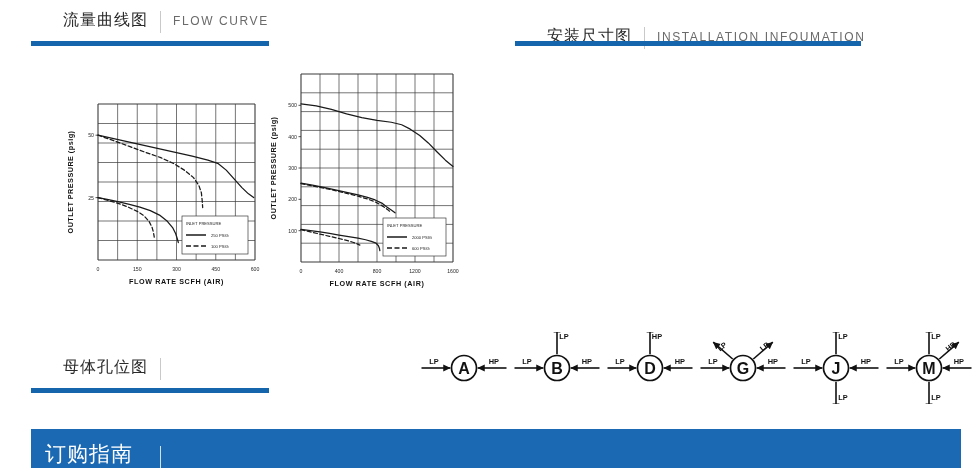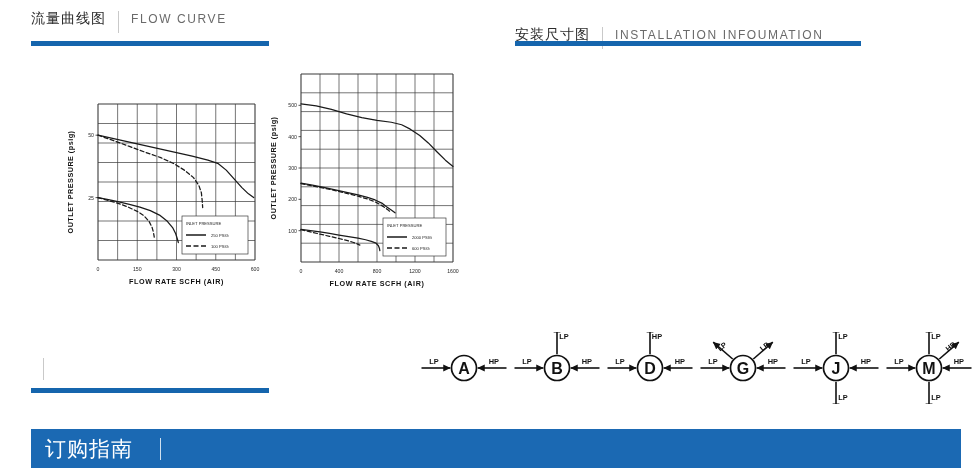--- a/index.html
+++ b/index.html
@@ -15,26 +15,27 @@
     overflow: hidden;
   }
 
   
   .sec-header {
     position: absolute;
     display: flex;
     align-items: baseline;
   }
   .sec-cn {
-    font-size: 14px;
+    font-size: 16px;
     color: #2b2b2b;
     letter-spacing: 1px;
     line-height: 1;
     white-space: nowrap;
-    font-family: Liberation Mono, monospace;
+    font-family: Liberation Serif, serif;
+    margin-left: 32px;
   }
   .sec-divider {
     width: 1px;
     height: 22px;
     background: #c9c9c9;
     margin: 0 12px;
     align-self: center;
     position: relative;
     top: -1px;
   }
@@ -75,21 +76,21 @@
 
   
   .order-bar {
     position: absolute;
     left: 31px;
     top: 429px;
     width: 930px;
     height: 39px;
     background: #1b69b3;
     display: flex;
-    align-items: center;
+    align-items: flex-end;
     padding-left: 14px;
     box-sizing: border-box;
     gap: 16px;
   }
   .order-cn {
     color: #ffffff;
     font-size: 21px;
     letter-spacing: 1px;
     font-family: "DejaVu Sans", sans-serif;
     white-space: nowrap;
@@ -219,20 +220,21 @@
       <rect x="118" y="150" width="63" height="38" fill="#fff" stroke="#3a3a3a" stroke-width="0.7"></rect>
       <text x="122" y="159" font-size="4.1" fill="#222" font-family="&quot;Liberation Sans&quot;,sans-serif">INLET PRESSURE</text>
       <line x1="122" y1="169" x2="142" y2="169" stroke="#1a1a1a" stroke-width="1.5" stroke-dasharray="none"></line>
       <text x="147" y="170.9" font-size="4.1" fill="#222" font-family="&quot;Liberation Sans&quot;,sans-serif">2000 PSIG</text>
       <line x1="122" y1="180" x2="142" y2="180" stroke="#1a1a1a" stroke-width="1.5" stroke-dasharray="5,2.5"></line>
       <text x="147" y="181.9" font-size="4.1" fill="#222" font-family="&quot;Liberation Sans&quot;,sans-serif">600 PSIG</text>
     </svg>
 </div>
 
 <div class="sec-header" style="left:31px; top:359px;">
+  <span class="sec-cn">母体孔位图</span>
   <span class="sec-divider"></span>
 </div>
 <div class="sec-rule" style="left:31px; top:388px; width:238px;"></div>
 
 <div class="symbols" id="symbol-row">
     <div class="symbol"><svg width="93" height="72" viewBox="0 0 93 72">
         <defs>
           <marker id="ahA" markerWidth="5" markerHeight="5" refX="4.4" refY="2.2" orient="auto" markerUnits="strokeWidth">
             <path d="M0,0 L4.6,2.2 L0,4.4 z" fill="#111"></path>
           </marker>

